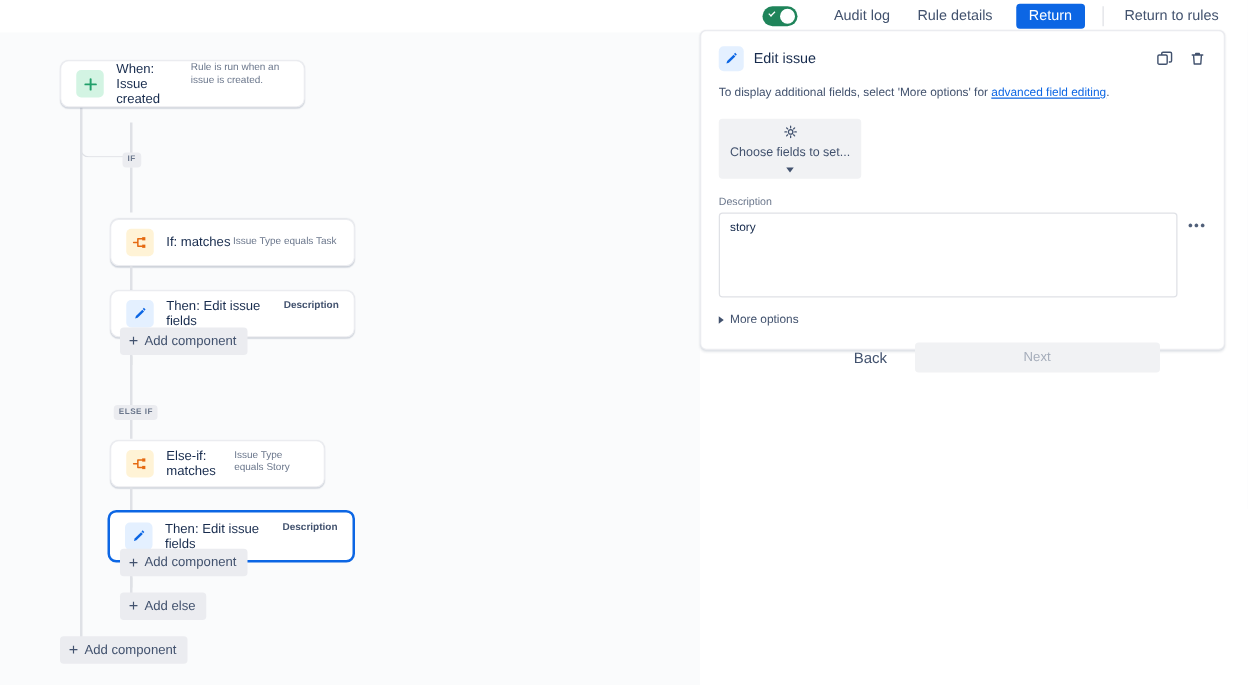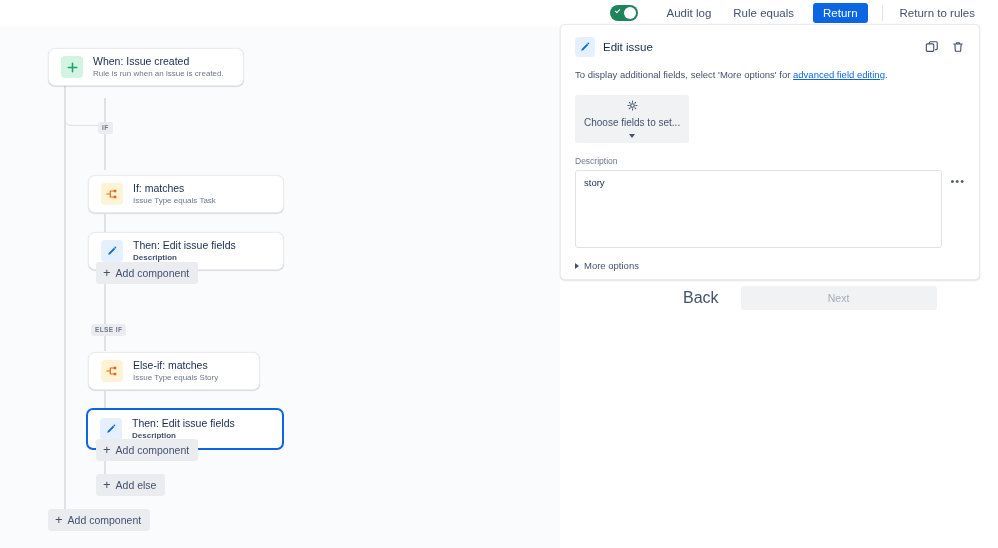--- a/index.html
+++ b/index.html
@@ -71,21 +71,21 @@
     box-shadow: none;
   }
   .node-icon {
     width: 22px; height: 22px; border-radius: 4px;
     display: flex; align-items: center; justify-content: center;
     flex: 0 0 auto; margin-right: 10px;
   }
   .ic-green { background: #d3f4e3; }
   .ic-yellow { background: #fff3d6; }
   .ic-blue { background: #e4f0ff; }
-  .node-text { display: flex; flex-direction: column; gap: 2px; min-width: 0; }
+  .node-text { display: flex; flex-direction: row; gap: 2px; min-width: 0; }
   .node-title { font-size: 10.5px; color: #172b4d; line-height: 12px; }
   .node-sub { font-size: 8px; color: #6b778c; line-height: 10px; }
   .node-sub.bold { font-weight: bold; color: #42526e; }
 
   
   .line {
     position: absolute; background: #dfe1e6;
   }
   .elbow {
     position: absolute;
@@ -146,21 +146,21 @@
     width: 0; height: 0; border-left: 3.5px solid transparent;
     border-right: 3.5px solid transparent; border-top: 4px solid #42526e;
   }
 
   .field-label {
     margin-top: 12px; font-size: 8.5px; color: #6b778c; line-height: 12px;
   }
   .field-row { display: flex; align-items: flex-start; gap: 8px; }
   .textarea {
     margin-top: 3px;
-    width: 377px; height: 78px;
+    width: 377px; height: 68px;
     border: 1px solid #dfe1e6; border-radius: 3px;
     background: #ffffff;
     font-size: 9.5px; color: #172b4d;
     padding: 6px 8px; line-height: 12px;
     cursor: text;
   }
   .dots {
     margin-top: 9px; font-size: 11px; color: #505f79;
     letter-spacing: 1px; cursor: pointer; line-height: 10px;
   }
@@ -171,40 +171,40 @@
   }
   .chev-right {
     width: 0; height: 0; border-top: 3.5px solid transparent;
     border-bottom: 3.5px solid transparent; border-left: 4px solid #42526e;
   }
 
   .panel-footer {
     margin-top: 12px; display: flex; align-items: center; gap: 0;
   }
   .btn-back {
-    font-size: 16px; color: #42526e; padding: 6px 14px;
+    font-size: 12px; color: #42526e; padding: 6px 14px;
     cursor: pointer; margin-left: 94px; text-align: right;
   }
   .btn-next {
     width: 196px; text-align: center;
     background: #f1f2f4; color: #a5adba;
     font-size: 10.5px; padding: 6px 0; border-radius: 3px;
     margin-left: 8px; cursor: default;
   }
 </style>
 </head>
 <body>
 
 <div class="topbar">
   <div class="toggle">
     <div class="tick"></div>
     <div class="knob"></div>
   </div>
   <div class="topbar-link">Audit log</div>
-  <div class="topbar-link">Rule equals</div>
+  <div class="topbar-link">Rule details</div>
   <div class="btn-update">Return</div>
   <div class="divider-v"></div>
   <div class="topbar-link">Return to rules</div>
 </div>
 
 <div class="canvas">
 
   <div class="line" style="left:64px; top:60px; width:1.5px; height:433px;"></div>
 
   <div class="node" style="left:48px; top:22px; width:196px; height:38px;">

